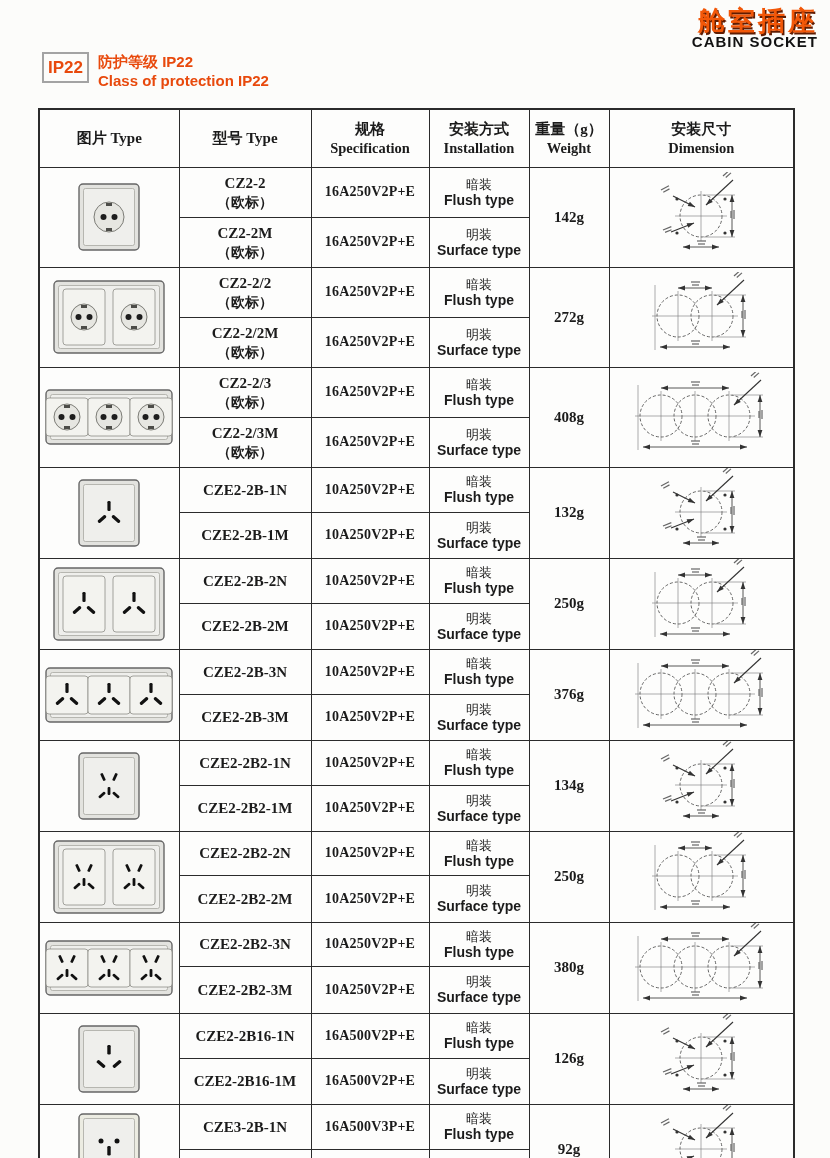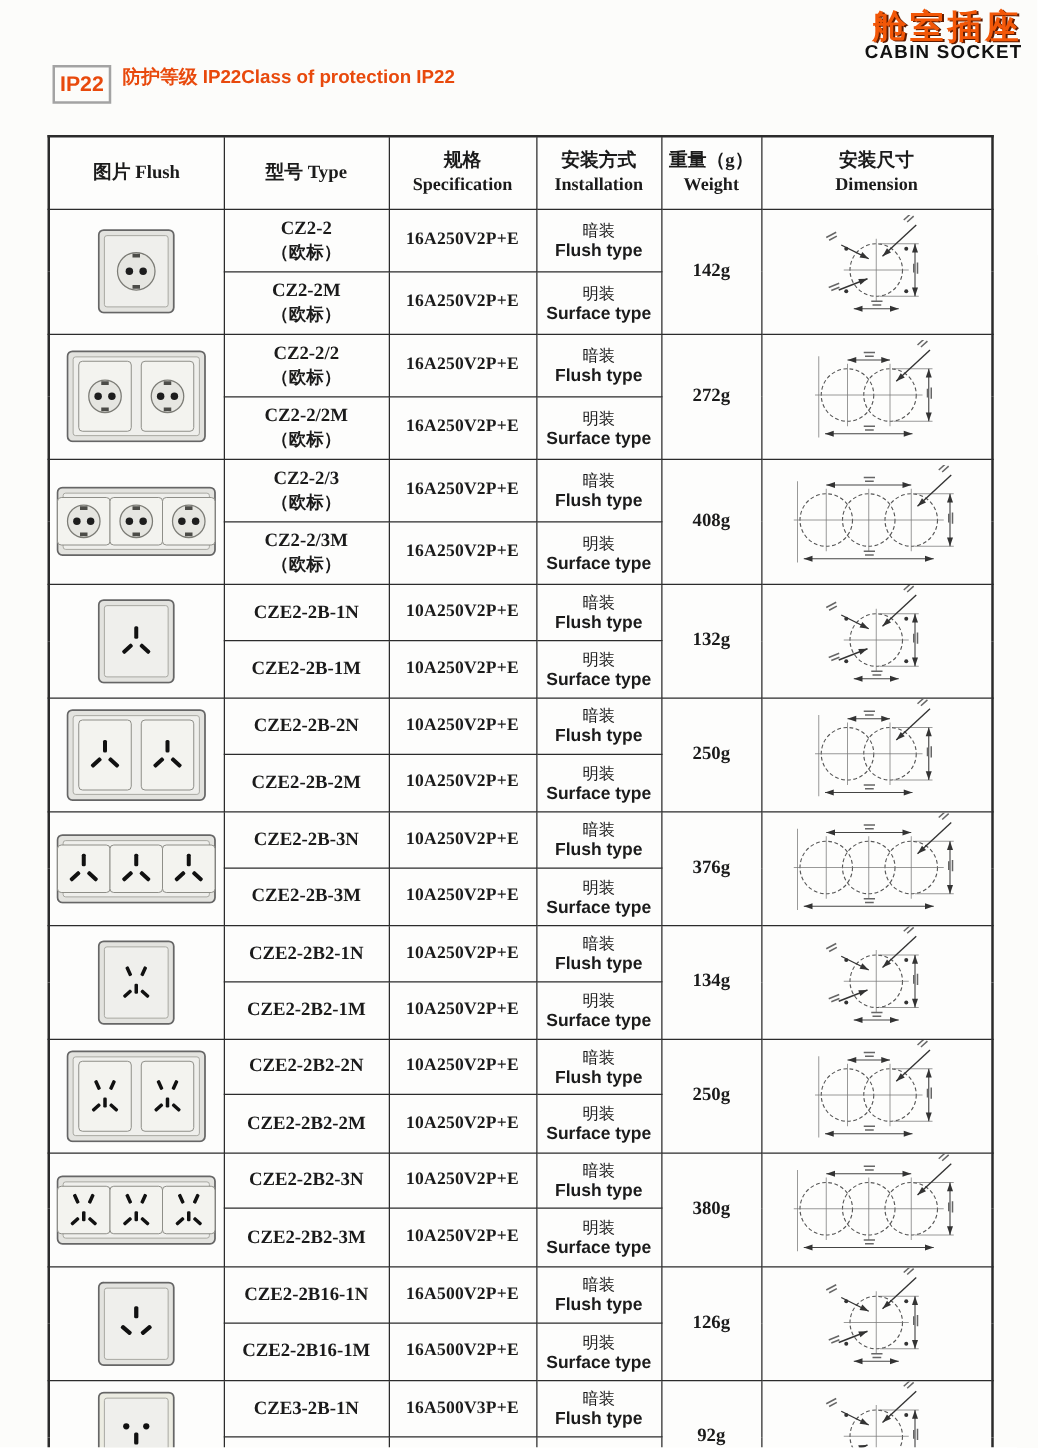--- a/index.html
+++ b/index.html
@@ -21,21 +21,21 @@
     font-size:15px;font-weight:bold;letter-spacing:1px;color:#121212;
   }
   .badge{
     position:absolute;left:42px;top:52px;display:flex;gap:9px;
     font-family:"Liberation Sans",sans-serif;color:#e8490c;
   }
   .badge-box{
     border:2px solid #a3a3a3;padding:3px 4px 2px 4px;height:22px;
     font-size:17px;font-weight:bold;line-height:22px;align-self:flex-start;
   }
-  .badge-lines{display:flex;justify-content:flex-start;}
+  .badge-lines{display:flex;flex-direction:column;justify-content:flex-start;}
   .badge-l1,.badge-l2{font-size:15px;font-weight:bold;line-height:19px;}
   
   table.cat{
     position:absolute;left:38px;top:108px;width:755px;
     border-collapse:collapse;table-layout:fixed;
     border:2px solid #2b2b2b;background:#fdfdfc;
   }
   table.cat th,table.cat td{
     border:1px solid #2b2b2b;text-align:center;vertical-align:middle;
     padding:0;overflow:hidden;
@@ -74,21 +74,21 @@
       <col style="width:140px">
         <col style="width:132px">
         <col style="width:118px">
       <col style="width:100px">
         <col style="width:80px">
         <col style="width:185px">
     </colgroup>
     <tbody>
         <tr style="height: 58px;">
           <th>
-            <div class="h1">图片 Flush</div>
+            <div class="h1">图片 Type</div>
           </th>
           <th>
             <div class="h1">型号 Type</div>
           </th>
           <th>
             <div class="h1">规格</div>
             <div class="h2">Specification</div>
           </th>
           <th>
             <div class="h1">安装方式</div>

